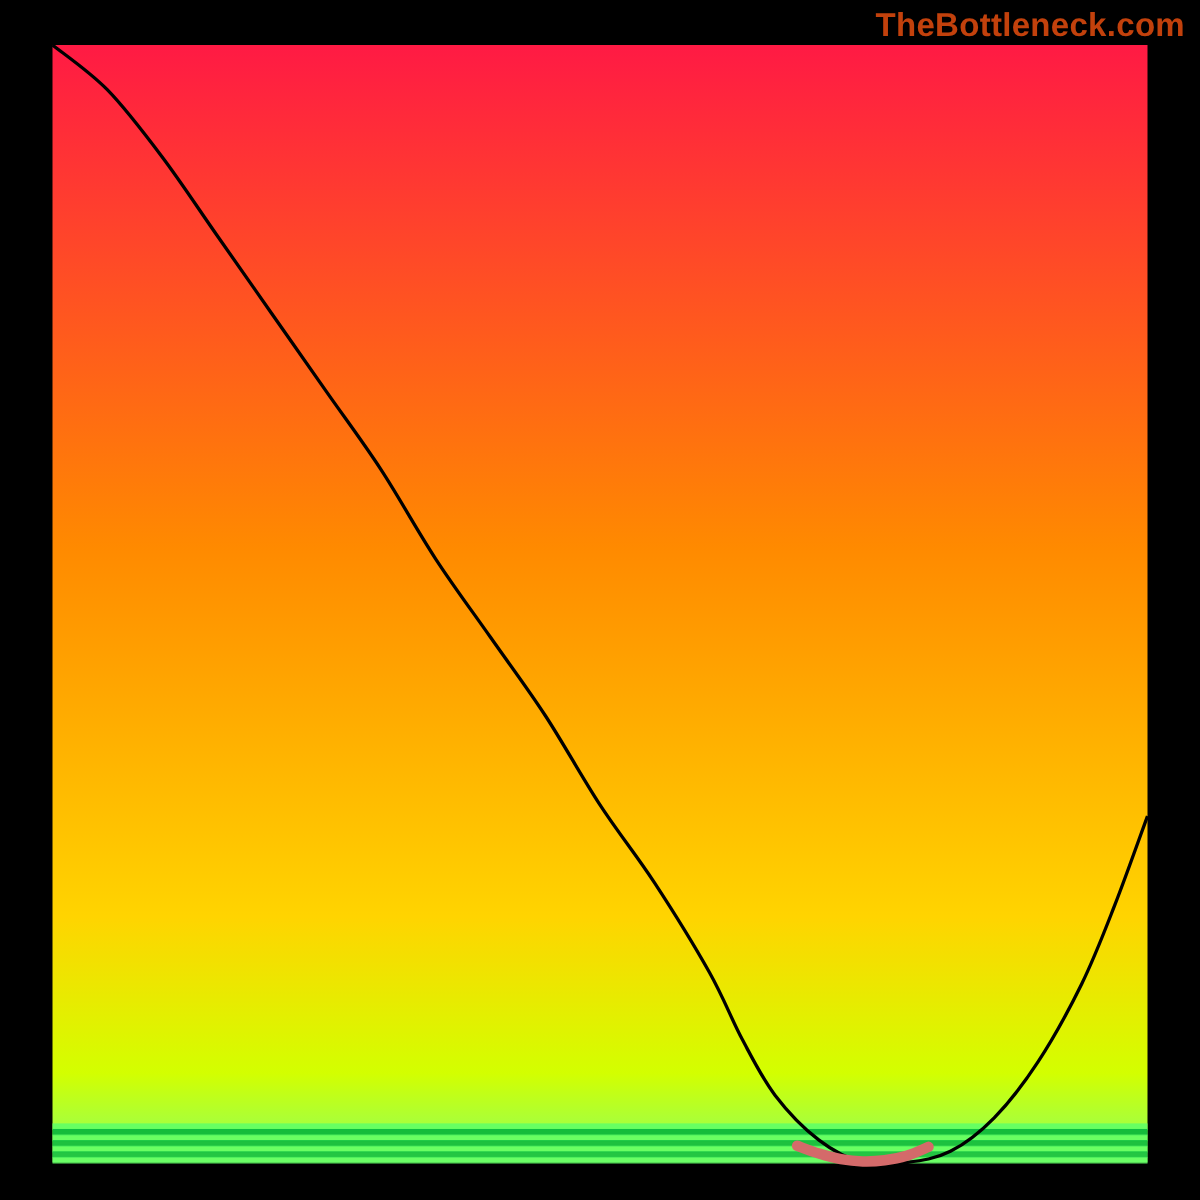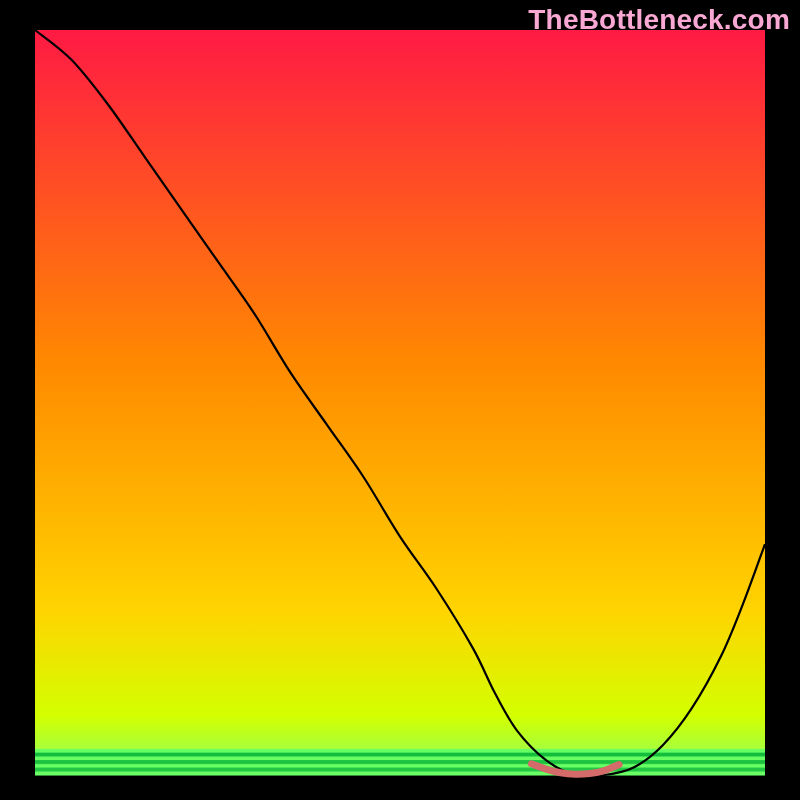--- a/index.html
+++ b/index.html
@@ -16,22 +16,22 @@
     top: 0;
     left: 0;
     width: 800px;
     height: 800px;
     background: #000;
   }
   .watermark {
     position: absolute;
     top: 4px;
     right: 10px;
-    color: #f9a8d4;
-    font-size: 28px;
+    color: #c2410c;
+    font-size: 22px;
     font-weight: 600;
     letter-spacing: 0.2px;
     z-index: 10;
   }
   svg.plot {
     position: absolute;
     top: 0;
     left: 0;
   }
 </style>

